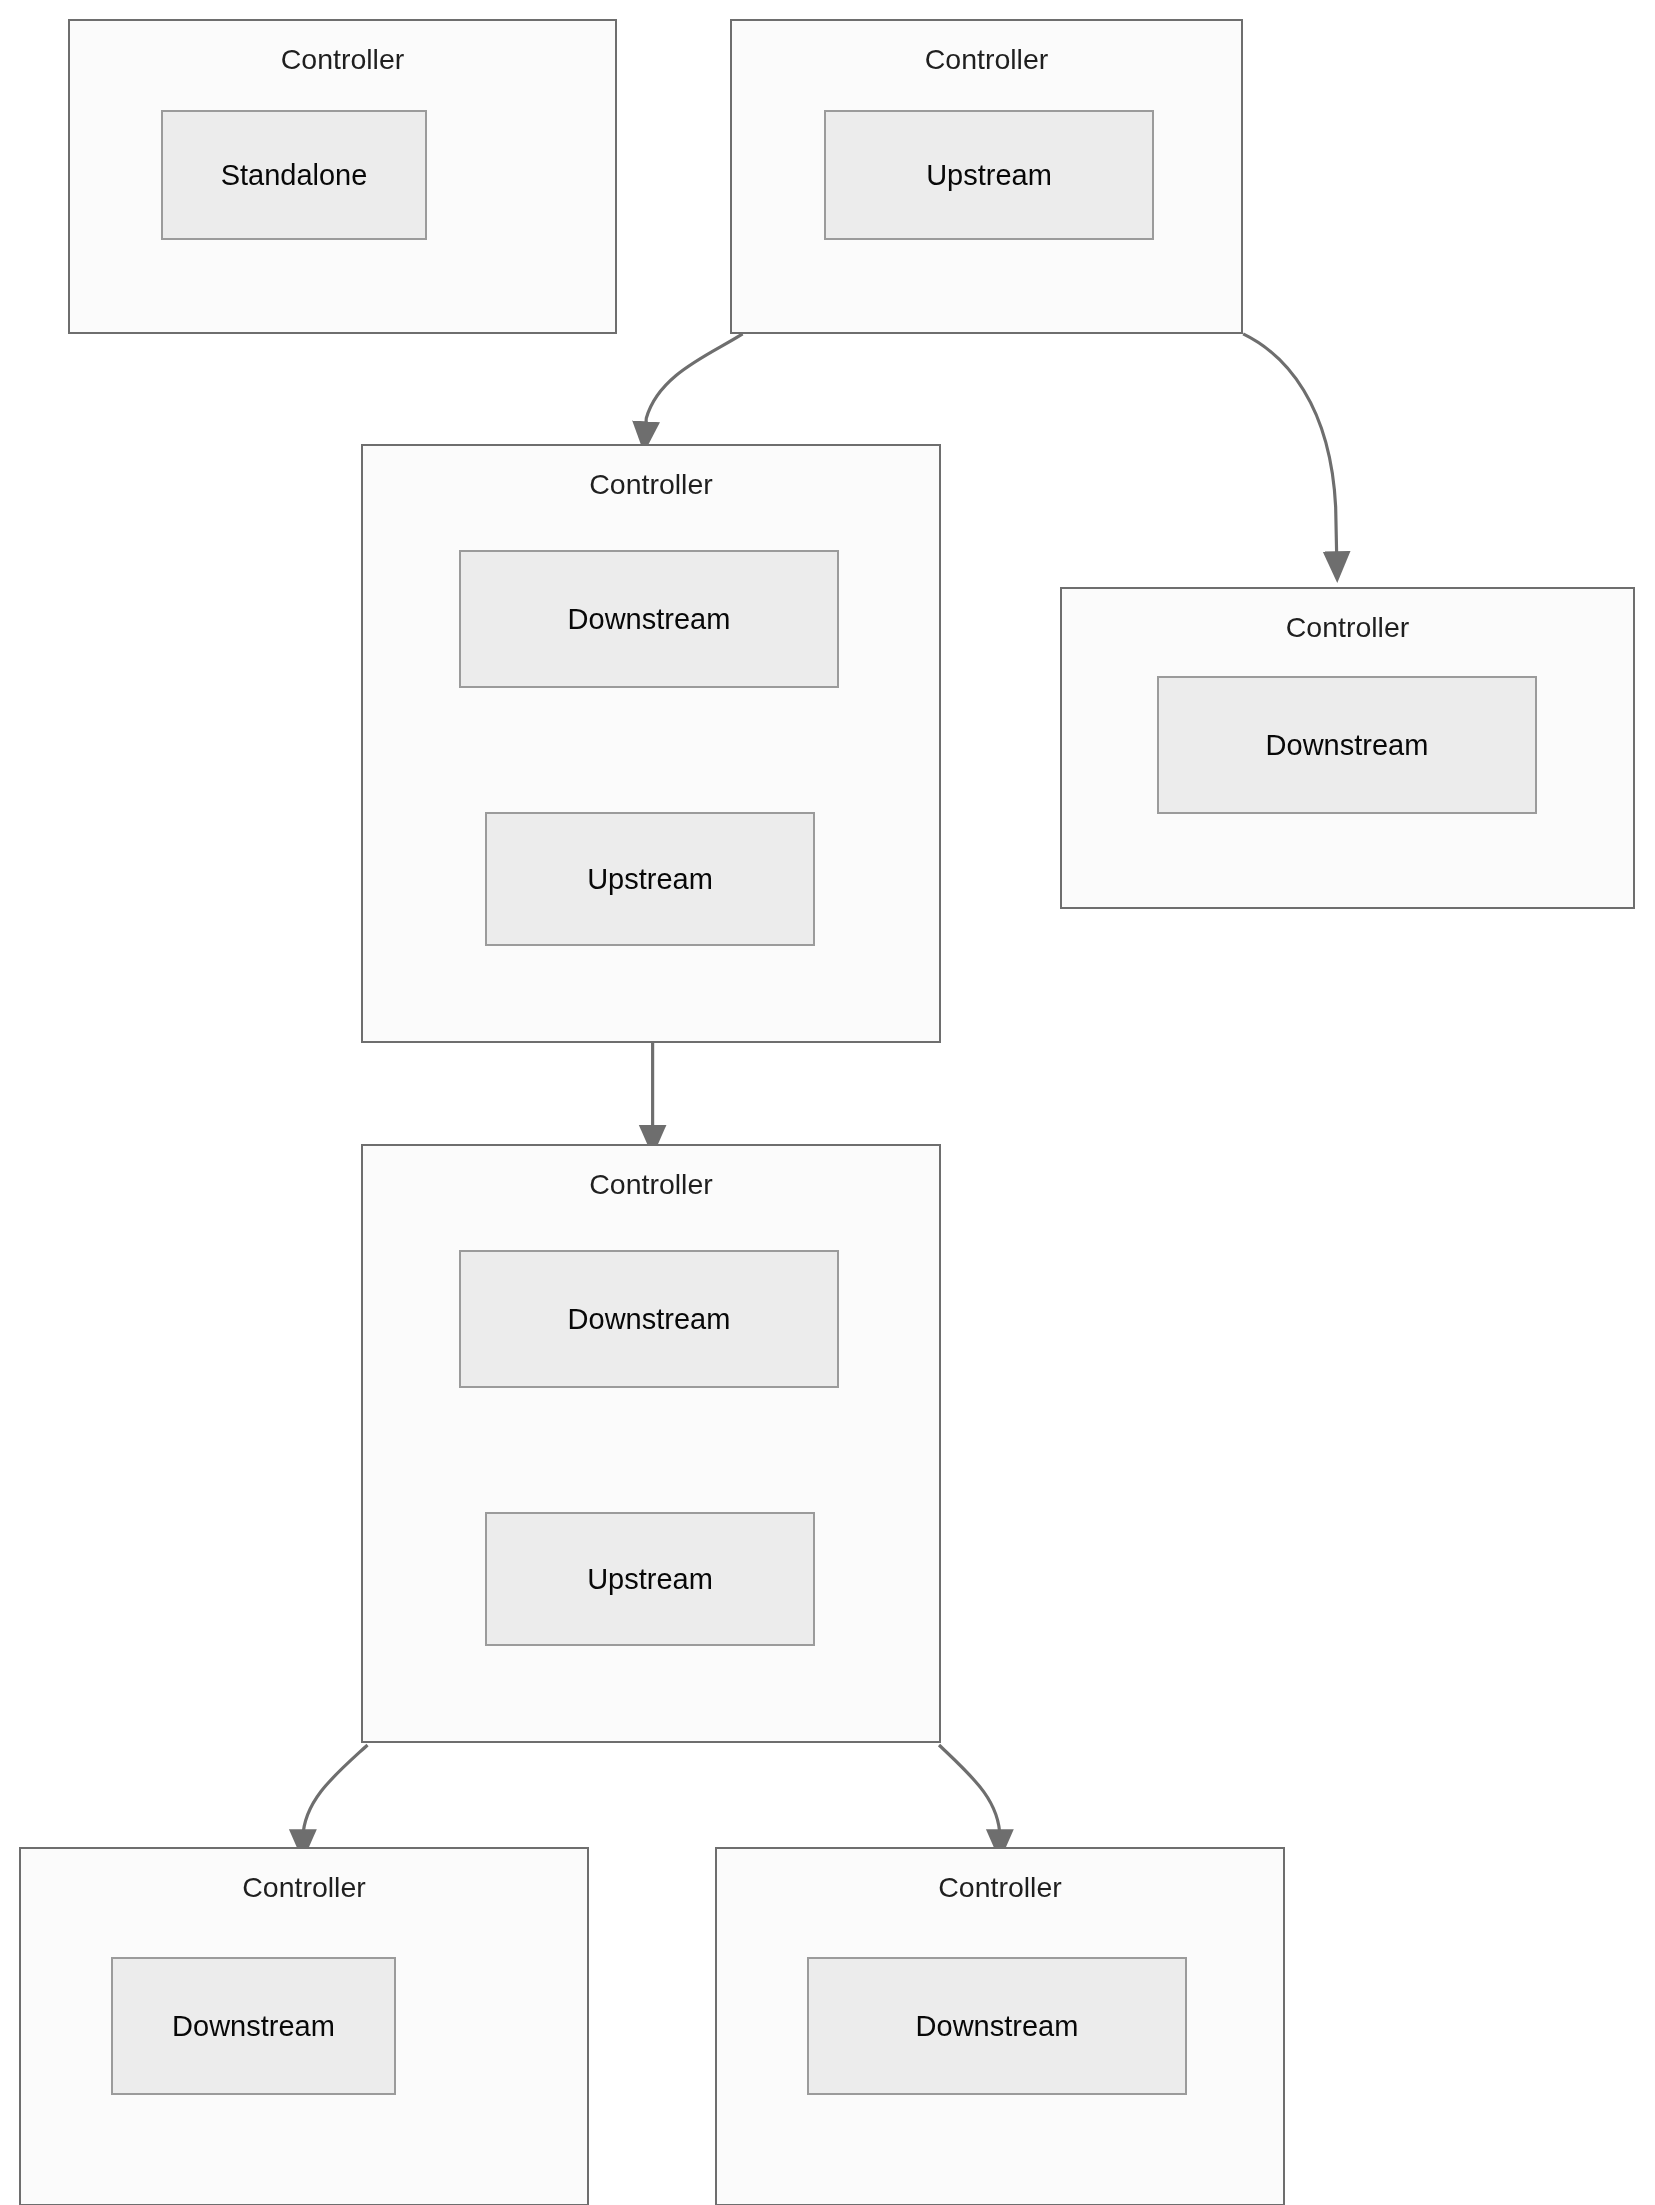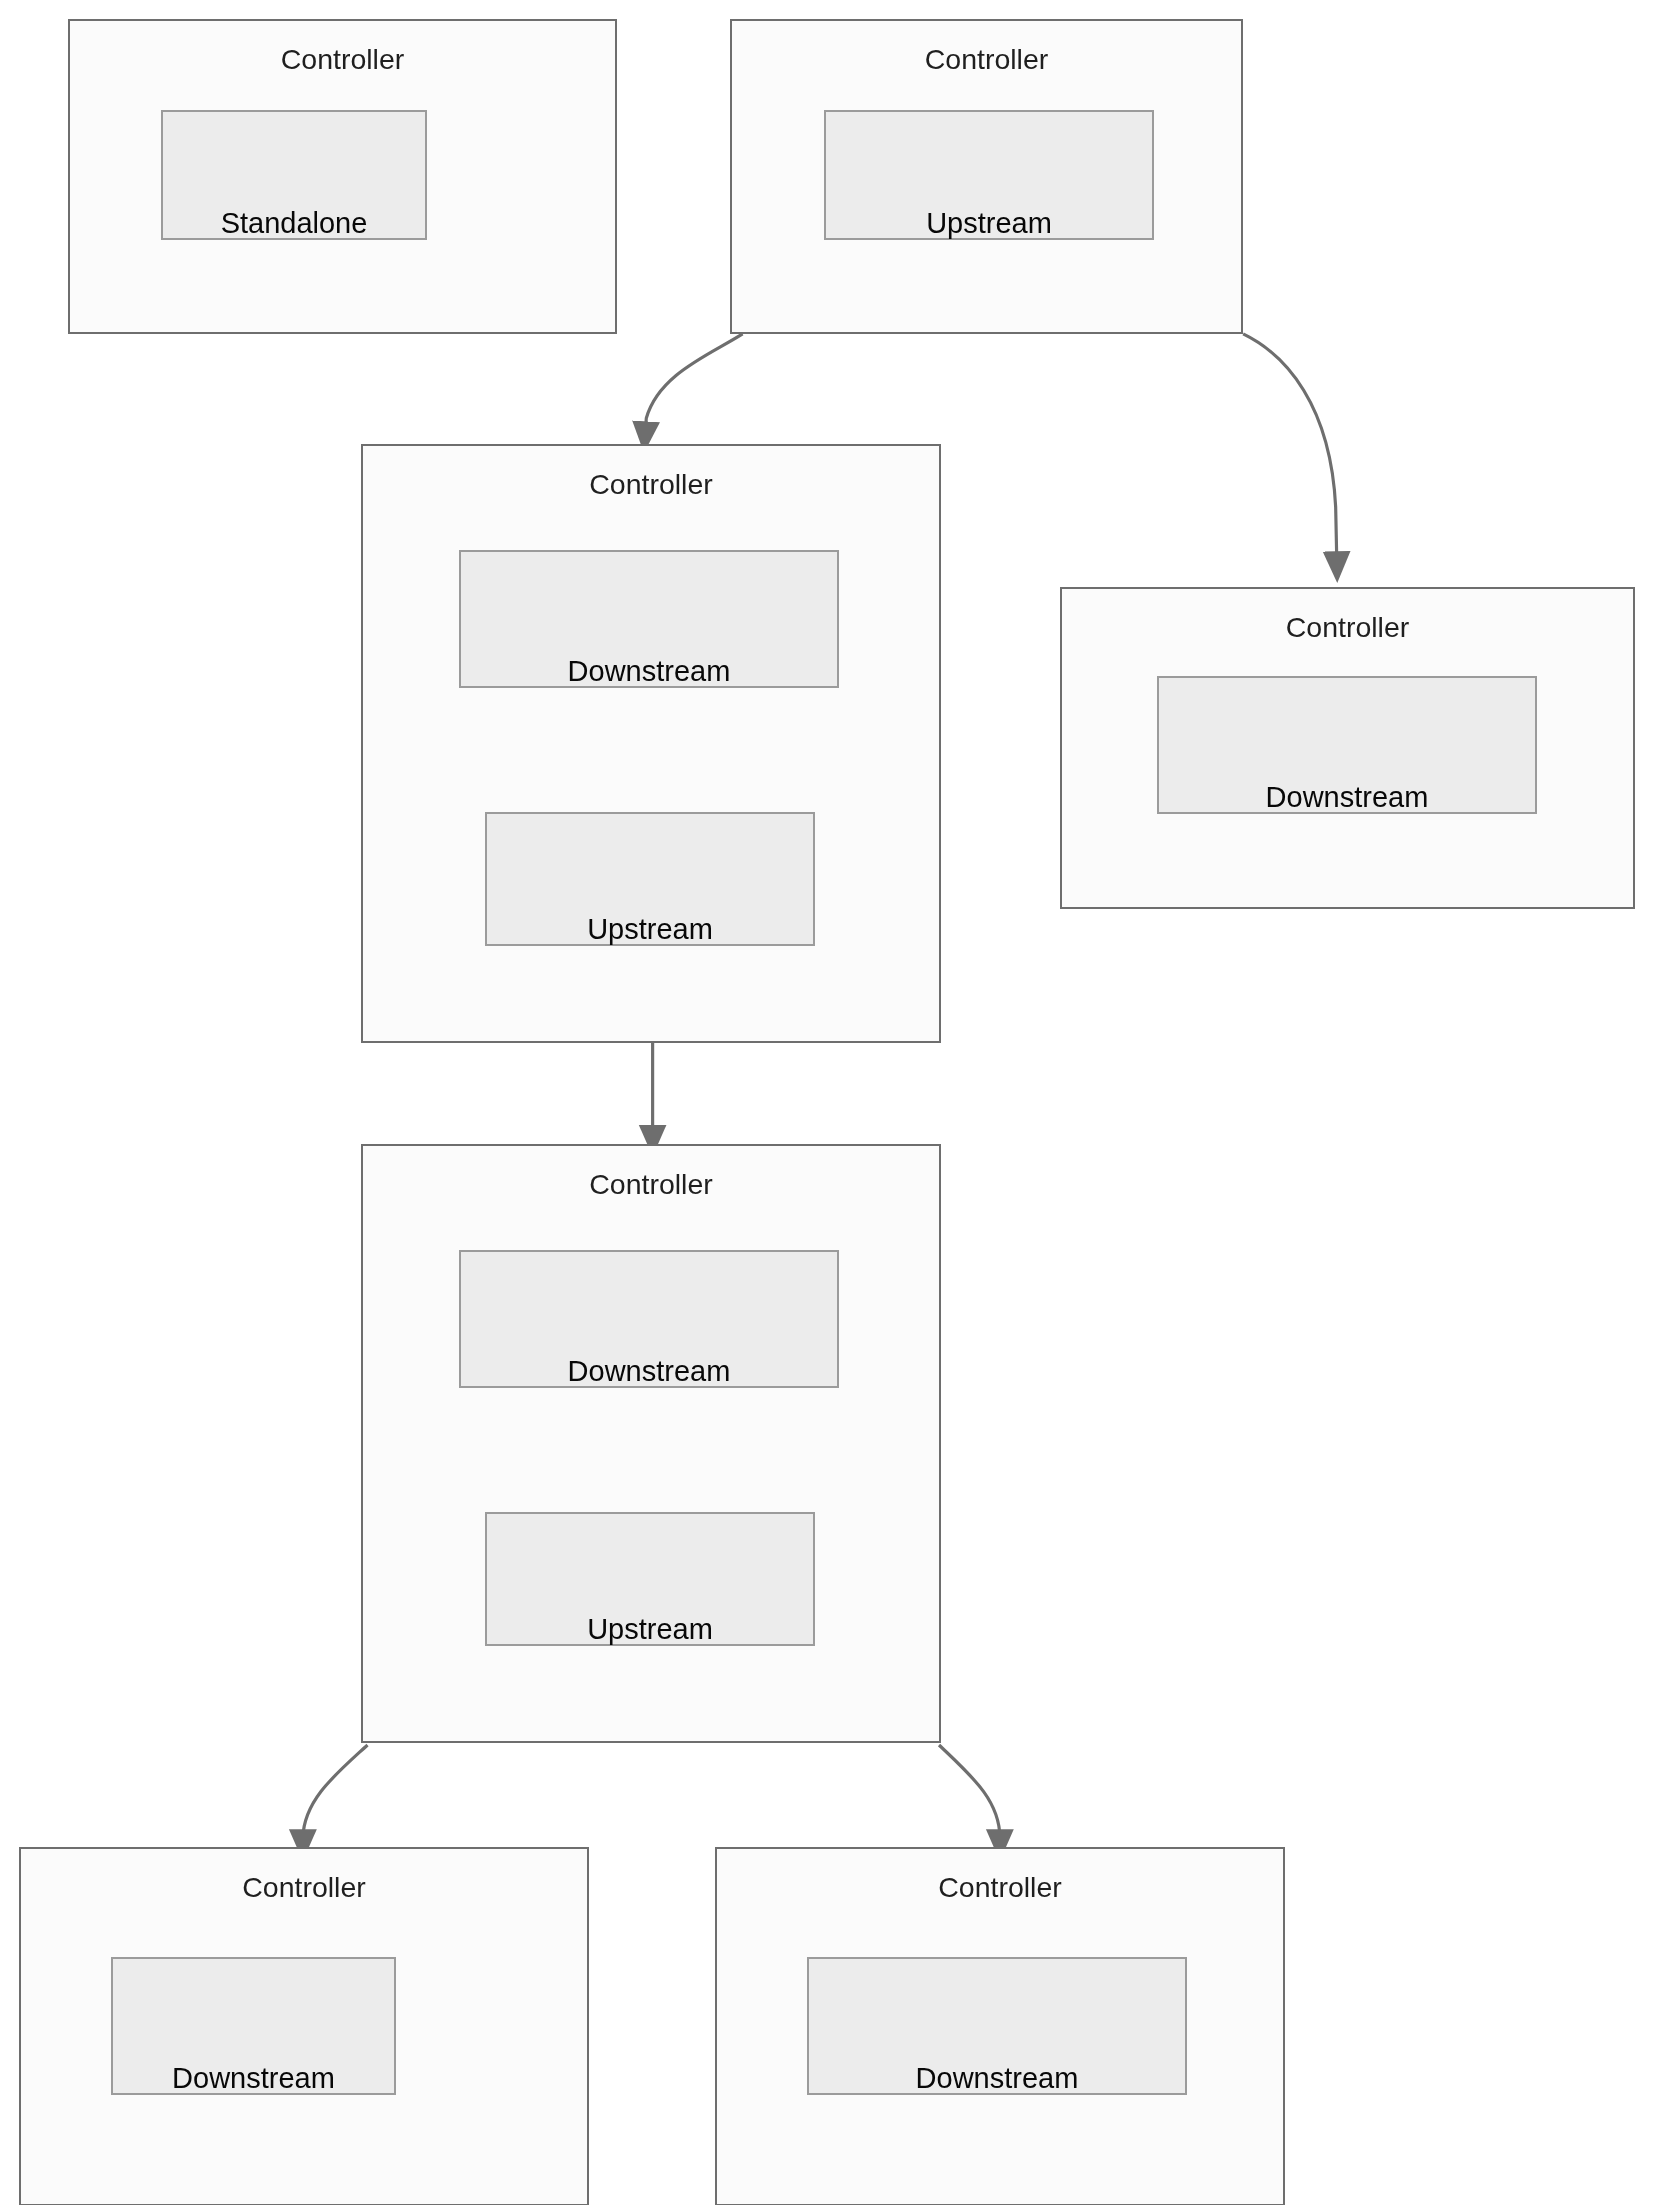--- a/index.html
+++ b/index.html
@@ -46,21 +46,21 @@
     line-height: 1;
     white-space: nowrap;
   }
   
   .node {
     position: absolute;
     box-sizing: border-box;
     background: #ececec;
     border: 2.5px solid #9b9b9b;
     display: flex;
-    align-items: flex-end;
+    align-items: center;
     justify-content: center;
   }
   .node-label {
     color: #080808;
     font-size: 29px;
     line-height: 1;
     white-space: nowrap;
   }
 </style>
 </head>

